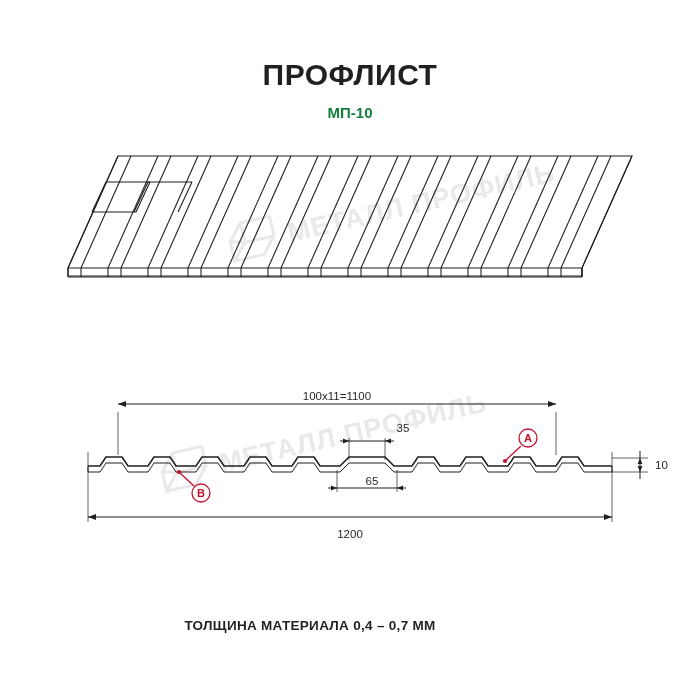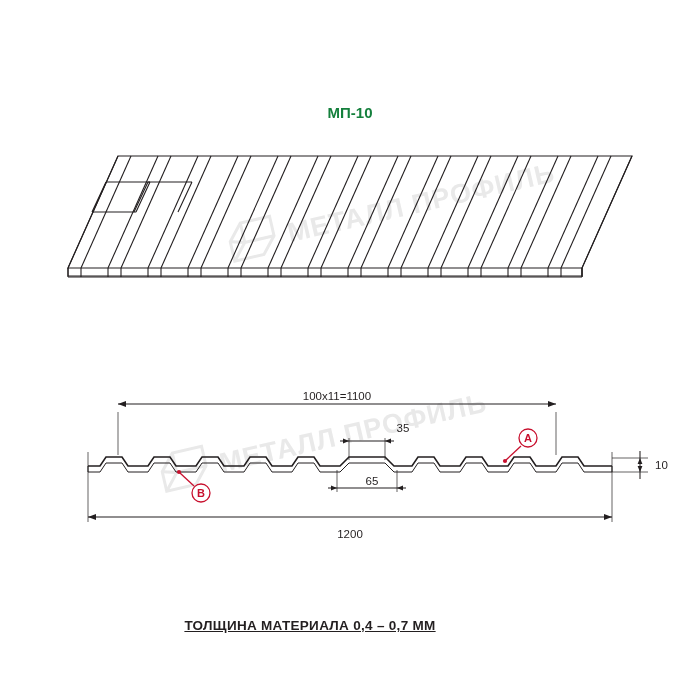--- a/index.html
+++ b/index.html
@@ -43,21 +43,20 @@
   .footnote {
     position: absolute;
     top: 618px;
     left: 0;
     width: 620px;
     text-align: center;
     font-size: 13.5px;
     font-weight: bold;
     letter-spacing: 0.3px;
     color: #231f20;
-    text-decoration: underline;
   }
   svg {
     position: absolute;
     top: 0;
     left: 0;
     overflow: visible;
   }
   .wm-text {
     font-family: "Liberation Sans", sans-serif;
     font-size: 27px;
@@ -75,20 +74,21 @@
     font-size: 11px;
     font-weight: bold;
     fill: #c8102e;
   }
 </style>
 </head>
 <body>
 
 <div class="page">
 
+  <div class="title">ПРОФЛИСТ</div>
   <div class="subtitle">МП-10</div>
 
   <svg width="700" height="700" aria-hidden="true">
     <g transform="translate(228,232) rotate(-13)">
       <g fill="none" stroke="#e9e9e9" stroke-width="3">
         <path d="M0 10 L14 -6 L44 -6 L44 14 L30 30 L0 30 Z"></path>
         <path d="M14 -6 L14 14 L44 14"></path>
         <path d="M0 30 L14 14 L0 10"></path>
       </g>
       <text class="wm-text" x="58" y="24">МЕТАЛЛ ПРОФИЛЬ</text>

